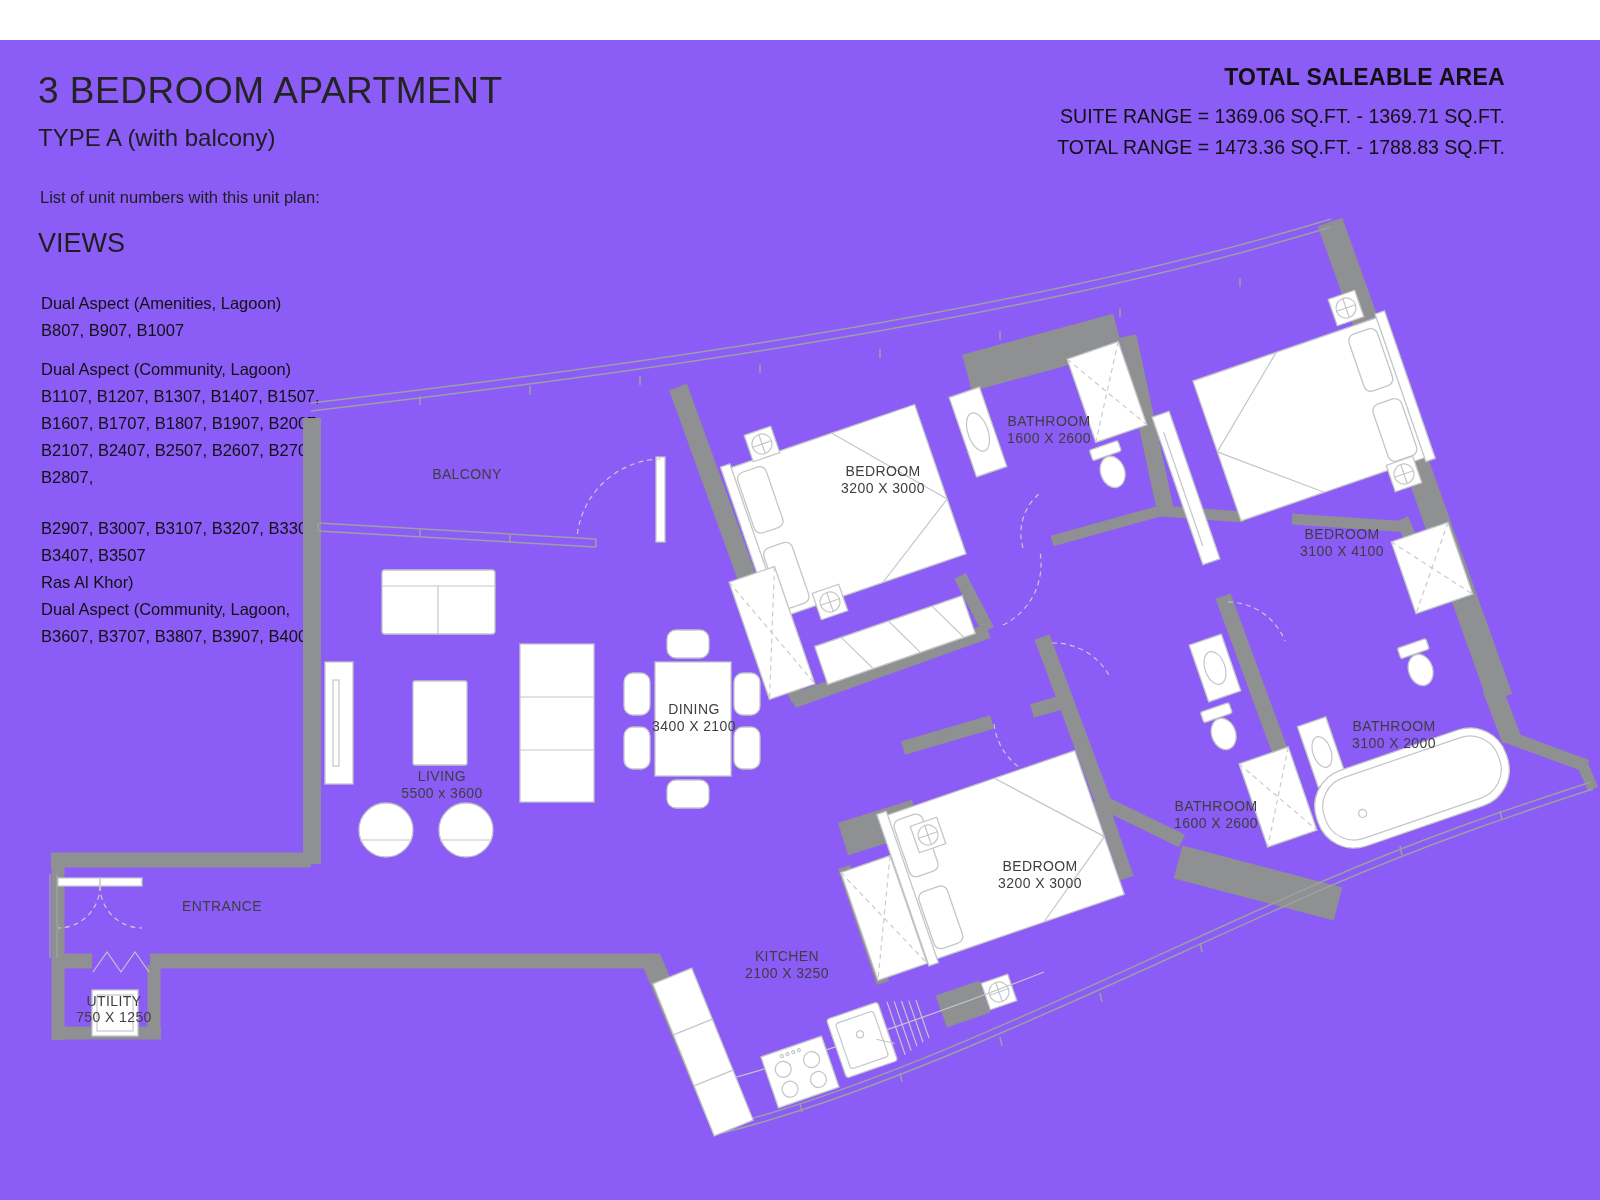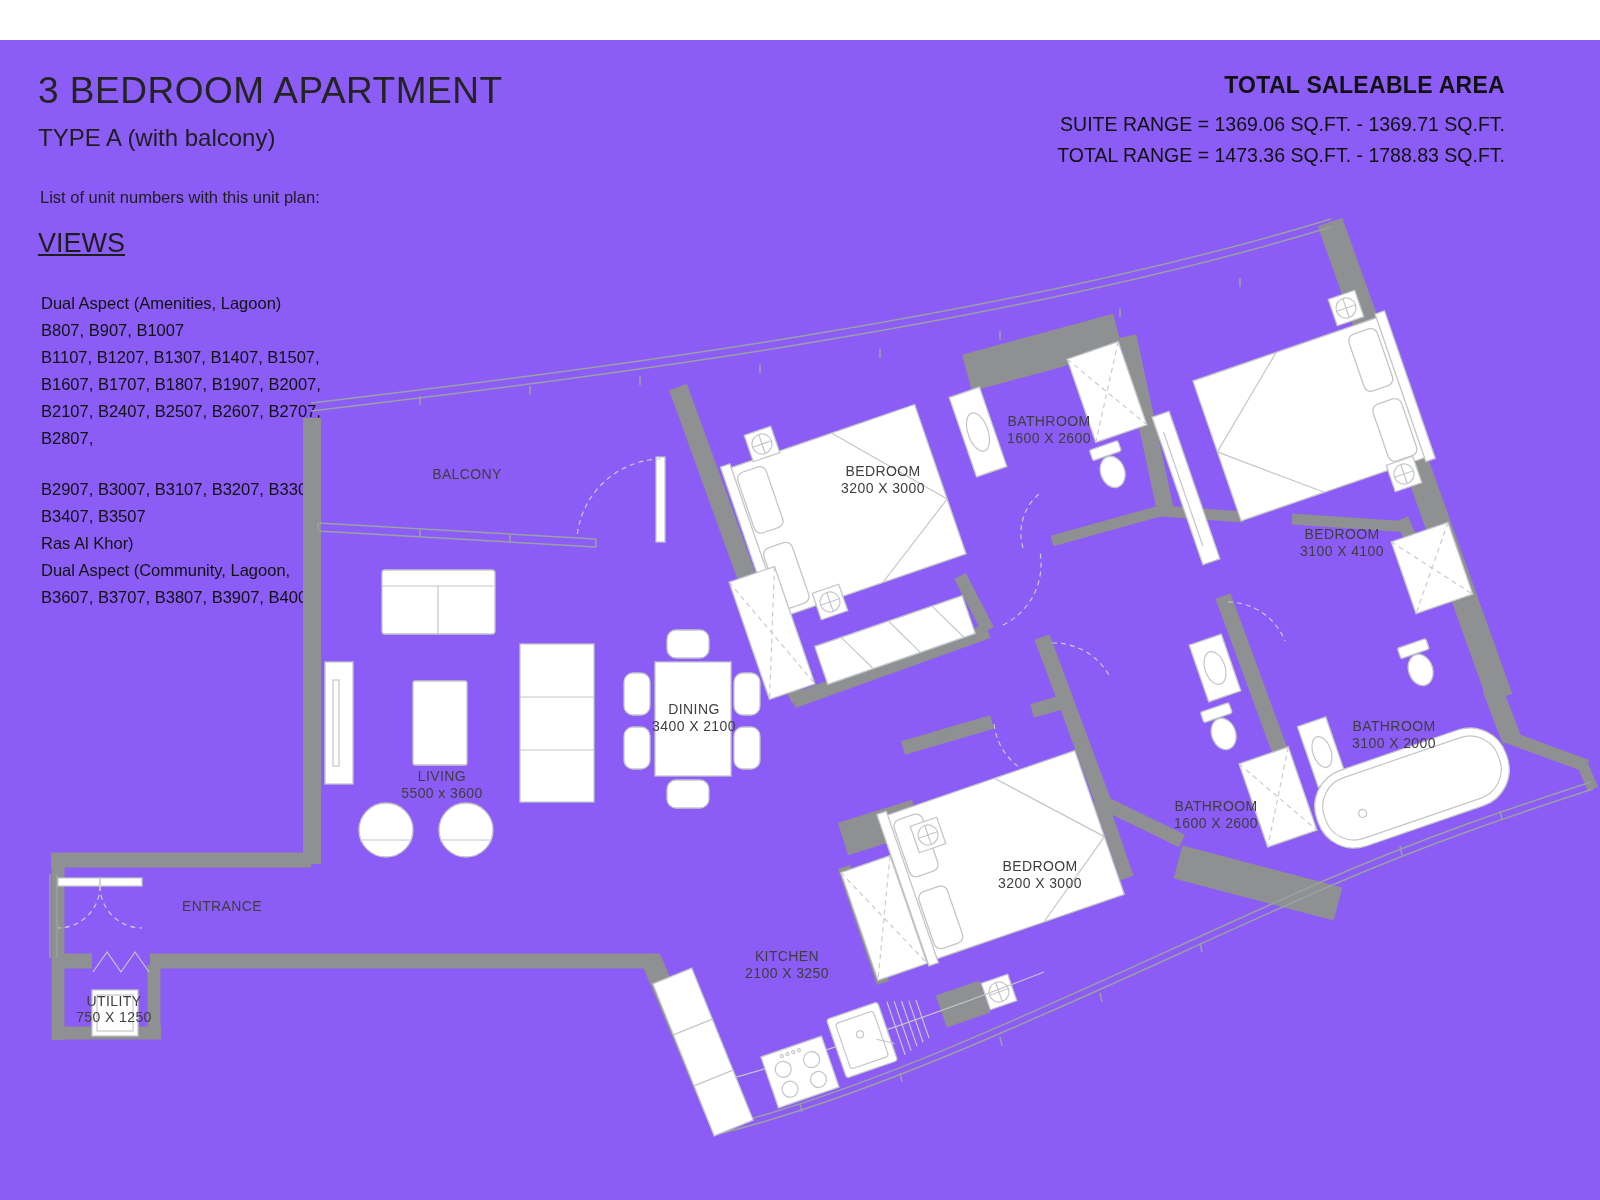--- a/index.html
+++ b/index.html
@@ -2,26 +2,26 @@
 <html><head>
 <meta charset="utf-8">
 <style>
   html,body{margin:0;padding:0;background:#ffffff;}
   .canvas{position:relative;width:1600px;height:1200px;background:#8b5cf6;overflow:hidden;
           font-family:"Liberation Sans",sans-serif;color:#1d1d1d;margin-top:40px;}
   .abs{position:absolute;}
   .title{left:38px;top:30px;font-size:37px;letter-spacing:.5px;color:#232323;}
   .subtitle{left:38px;top:84px;font-size:24px;color:#1d1d1d;}
   .intro{left:40px;top:148px;font-size:16.5px;}
-  .views-heading{left:38px;top:188px;font-size:27px;color:#1d1d1d;text-decoration:underline;}
+  .views-heading{left:38px;top:188px;font-size:27px;color:#1d1d1d;}
   .unit-lines{left:41px;top:250px;font-size:16.5px;line-height:27px;width:310px;color:#111;}
   .unit-line{white-space:nowrap;}
   .mt12{margin-top:12px;}
   .mt24{margin-top:24px;}
-  .area-block{right:95px;top:32px;text-align:right;}
+  .area-block{right:95px;top:24px;text-align:right;}
   .area-title{font-size:23px;font-weight:bold;letter-spacing:.3px;margin-bottom:10px;color:#111;}
   .area-line{font-size:19.5px;line-height:30.5px;color:#111;white-space:nowrap;}
   svg.plan{position:absolute;left:0;top:0;width:1600px;height:1200px;}
   .wall{stroke:#8e9092;fill:none;}
   .wallf{fill:#8e9092;stroke:none;}
   .win{stroke:#9aa0a3;stroke-width:1.5;fill:none;}
   .furn{stroke:#c3c6c8;stroke-width:1.3;fill:#ffffff;}
   .furnl{stroke:#c3c6c8;stroke-width:1.2;fill:none;}
   .dash{stroke:#c9cbcd;stroke-width:1.2;fill:none;stroke-dasharray:5 4;}
   .lbl{font-family:"Liberation Sans",sans-serif;font-size:14px;fill:#3e3e3e;
@@ -33,20 +33,21 @@
 <div class="canvas">
 
   <div class="abs title">3 BEDROOM APARTMENT</div>
   <div class="abs subtitle">TYPE A (with balcony)</div>
   <div class="abs intro">List of unit numbers with this unit plan:</div>
   <div class="abs views-heading">VIEWS</div>
 
   <div class="abs unit-lines">
     <div class="unit-line">Dual Aspect (Amenities, Lagoon)</div>
     <div class="unit-line">B807, B907, B1007</div>
+    <div class="unit-line mt12">Dual Aspect (Community, Lagoon)</div>
     <div class="unit-line">B1107, B1207, B1307, B1407, B1507,</div>
     <div class="unit-line">B1607, B1707, B1807, B1907, B2007,</div>
     <div class="unit-line">B2107, B2407, B2507, B2607, B2707,</div>
     <div class="unit-line">B2807,</div>
     <div class="unit-line mt24">B2907, B3007, B3107, B3207, B3307,</div>
     <div class="unit-line">B3407, B3507</div>
     <div class="unit-line">Ras Al Khor)</div>
     <div class="unit-line">Dual Aspect (Community, Lagoon,</div>
     <div class="unit-line">B3607, B3707, B3807, B3907, B4007</div>
   </div>

